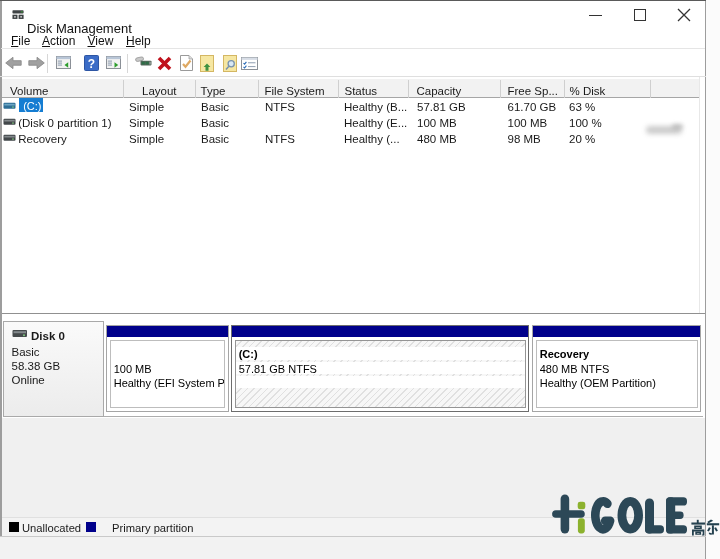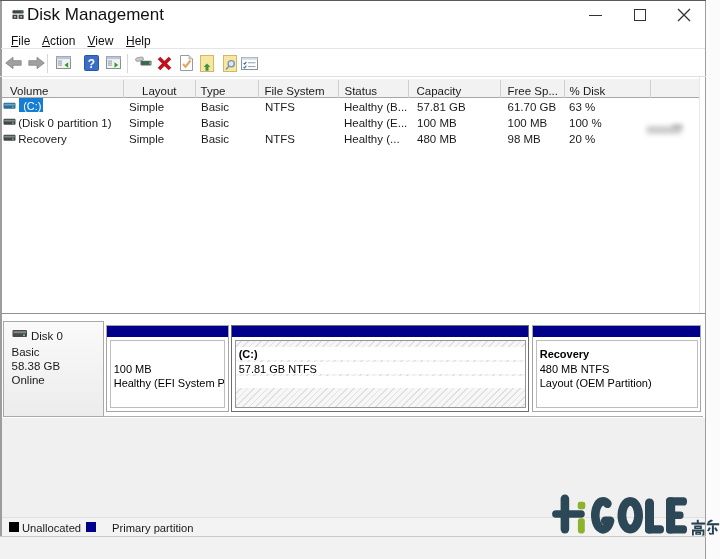--- a/index.html
+++ b/index.html
@@ -18,21 +18,21 @@
 <div class="a" style="left:704.5px;top:1px;width:1.5px;height:558px;background:#9d9d9d"></div>
 
 <svg class="a" style="left:11.5px;top:8px" width="13" height="13" viewBox="0 0 14 14">
   <rect x="0.5" y="2.5" width="12" height="3.4" rx="0.8" fill="#3f4345"></rect>
   <rect x="9.5" y="3.2" width="2.2" height="1.8" fill="#3c7a3c"></rect>
   <rect x="0.5" y="7.2" width="5.4" height="4.6" fill="#3f4345"></rect>
   <rect x="7.1" y="7.2" width="5.4" height="4.6" fill="#3f4345"></rect>
   <circle cx="3.2" cy="9.5" r="0.9" fill="#e8e8e8"></circle>
   <circle cx="9.8" cy="9.5" r="0.9" fill="#e8e8e8"></circle>
 </svg>
-<div class="t" style="left:27px;top:9px;font-size:17px;color:#111">Disk Management</div>
+<div class="t" style="left:27px;top:23px;font-size:13px;color:#111">Disk Management</div>
 
 <div class="a" style="left:589px;top:14.5px;width:13px;height:1.5px;background:#333"></div>
 <div class="a" style="left:633.5px;top:8.5px;width:12px;height:12px;border:1.3px solid #333"></div>
 <svg class="a" style="left:677px;top:8px" width="14" height="14" viewBox="0 0 14 14">
   <path d="M1 1 L13 13 M13 1 L1 13" stroke="#333" stroke-width="1.3"></path>
 </svg>
 
 <div class="t" style="left:11px;top:34.5px;font-size:12px;color:#111"><u>F</u>ile</div>
 <div class="t" style="left:42px;top:34.5px;font-size:12px;color:#111"><u>A</u>ction</div>
 <div class="t" style="left:87.5px;top:34.5px;font-size:12px;color:#111"><u>V</u>iew</div>
@@ -172,21 +172,21 @@
 <div class="a" style="left:1.5px;top:313px;width:703px;height:1.2px;background:#909090"></div>
 
 <div class="a" style="left:1.5px;top:418px;width:703px;height:99px;background:#f0f0f0"></div>
 
 <div class="a" style="left:2.5px;top:320.5px;width:101px;height:96px;background:linear-gradient(#fafafa,#ececec);border:1px solid #a9a9a9"></div>
 <svg class="a" style="left:12px;top:329px" width="16" height="10" viewBox="0 0 16 10">
   <rect x="0.5" y="1" width="14.5" height="7" rx="1" fill="#454a4c"></rect>
   <rect x="1.5" y="2.2" width="12.5" height="2" fill="#83898c"></rect>
   <circle cx="12" cy="6.3" r="1" fill="#7fc97f"></circle>
 </svg>
-<div class="t" style="left:31px;top:330px;font-weight:normal">Disk 0</div>
+<div class="t" style="left:31px;top:330px;font-weight:bold">Disk 0</div>
 <div class="t" style="left:11.5px;top:345.8px">Basic</div>
 <div class="t" style="left:11.5px;top:360px">58.38 GB</div>
 <div class="t" style="left:11.5px;top:374.3px">Online</div>
 <div class="a" style="left:103.5px;top:416px;width:599.5px;height:1px;background:#adadad"></div>
 
 <div id="parts">
     <div class="a" style="left:106px;top:325px;width:122.5px;height:86.5px;border:1px solid #a5a5a5;background:#fff">
     <div style="position:absolute;left:0;top:0;width:100%;height:11.3px;background:#00008b"></div>
     <div style="position:absolute;left:2.5px;top:14px;right:2.5px;bottom:3px;border:1px solid #bdbdbd;background:#fff;overflow:hidden">
 
@@ -204,21 +204,21 @@
       <div style="position:absolute;left:3.2px;top:7.4px;font-size:11px;font-weight:bold;white-space:pre">(C:)</div>
       <div style="position:absolute;left:3.2px;top:21.6px;font-size:11px;white-space:pre">57.81 GB NTFS</div>
     </div>
   </div>
     <div class="a" style="left:532px;top:325px;width:169px;height:86.5px;border:1px solid #a5a5a5;background:#fff">
     <div style="position:absolute;left:0;top:0;width:100%;height:11.3px;background:#00008b"></div>
     <div style="position:absolute;left:2.5px;top:14px;right:2.5px;bottom:3px;border:1px solid #bdbdbd;background:#fff;overflow:hidden">
 
       <div style="position:absolute;left:3.2px;top:7.4px;font-size:11px;font-weight:bold;white-space:pre">Recovery</div>
       <div style="position:absolute;left:3.2px;top:21.6px;font-size:11px;white-space:pre">480 MB NTFS</div>
-      <div style="position:absolute;left:3.2px;top:35.8px;font-size:11px;white-space:pre">Layout (OEM Partition)</div>
+      <div style="position:absolute;left:3.2px;top:35.8px;font-size:11px;white-space:pre">Healthy (OEM Partition)</div>
     </div>
   </div>
   </div>
 
 <div class="a" style="left:1.5px;top:517px;width:703px;height:18.5px;background:#f3f3f3;border-top:1px solid #e0e0e0"></div>
 <div class="a" style="left:8.5px;top:521.5px;width:10px;height:10px;background:#000"></div>
 <div class="t" style="left:22px;top:522px;font-size:11.2px">Unallocated</div>
 <div class="a" style="left:86px;top:521.5px;width:10px;height:10px;background:#00008b"></div>
 <div class="t" style="left:112px;top:522px;font-size:11.2px">Primary partition</div>
 <div class="a" style="left:0;top:535.5px;width:706px;height:1px;background:#c9c9c9"></div>

